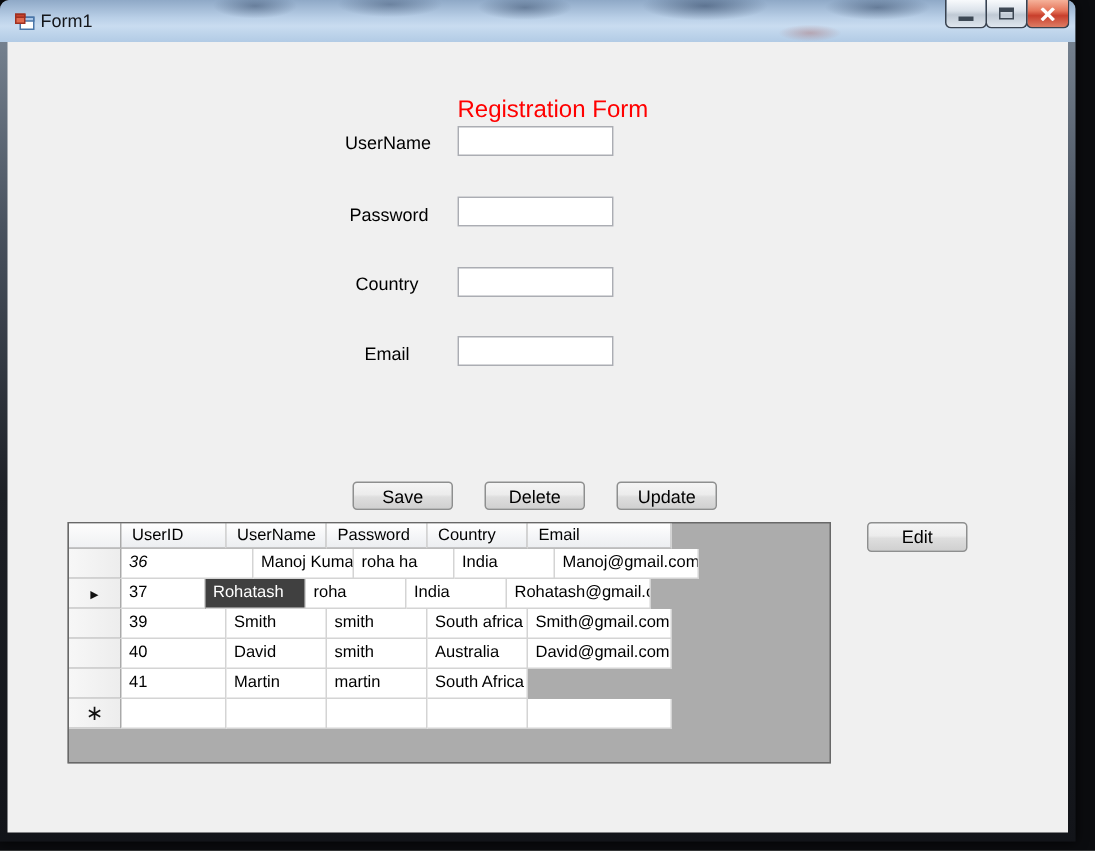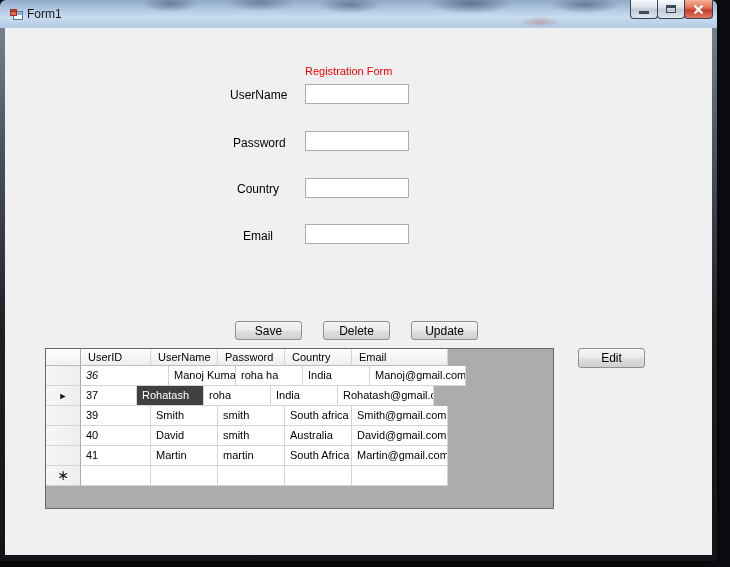--- a/index.html
+++ b/index.html
@@ -30,21 +30,21 @@
   .winbtn.std{background:linear-gradient(#f8fafc,#dbe2ea 40%,#bfc9d4 55%,#dfe6ee);}
   #btn-min{left:630px;width:28px;}
   #btn-max{left:657px;width:28px;}
   #btn-close{left:684px;width:29px;
      background:linear-gradient(#f5b29a,#e5755a 40%,#c83f2c 58%,#dd7c64);}
   .glyph-min{display:block;width:10px;height:3px;background:#3d4854;margin-top:6px;}
   .glyph-max{display:block;width:10px;height:8px;border:1px solid #3d4854;border-top:3px solid #3d4854;background:transparent;}
   
   #client{position:absolute;left:5px;top:28px;width:707px;height:527px;background:#f0f0f0;}
   .lbl{position:absolute;font-size:12px;color:#000;}
-  #form-heading{position:absolute;left:300px;top:37px;font-size:11px;}
+  #form-heading{position:absolute;left:300px;top:37px;font-size:16px;}
   .tb{position:absolute;left:300px;width:104px;height:20px;border:1px solid #abadb3;
       background:#fff;font-family:"Liberation Sans",sans-serif;font-size:12px;padding:1px 3px;outline:none;}
   .btn{position:absolute;width:67px;height:19px;font-family:"Liberation Sans",sans-serif;
        font-size:12px;color:#000;border:1px solid #8e8f8f;border-radius:3px;
        background:linear-gradient(#f5f5f5,#ececec 45%,#dedede 55%,#d0d0d0);padding:0;}
   #btn-save{left:230px;top:293px;}
   #btn-delete{left:318px;top:293px;}
   #btn-update{left:406px;top:293px;}
   #btn-edit{left:573px;top:320px;height:20px;}
   
@@ -153,21 +153,20 @@
               <div class="g-cell" style="width: 67px;">smith</div>
               <div class="g-cell" style="width: 67px;">Australia</div>
               <div class="g-cell" style="width: 96px;">David@gmail.com</div>
             </div>
             <div class="g-row">
               <div class="g-cell rowhead"></div>
               <div class="g-cell" style="width: 70px;">41</div>
               <div class="g-cell" style="width: 67px;">Martin</div>
               <div class="g-cell" style="width: 67px;">martin</div>
               <div class="g-cell" style="width: 67px;">South Africa</div>
-              <div class="g-cell" style="width: 96px;">Martin@gmail.com</div>
             </div>
             <div class="g-row">
               <div class="g-cell rowhead newmark">∗</div>
               <div class="g-cell" style="width: 70px;"></div>
               <div class="g-cell" style="width: 67px;"></div>
               <div class="g-cell" style="width: 67px;"></div>
               <div class="g-cell" style="width: 67px;"></div>
               <div class="g-cell" style="width: 96px;"></div>
             </div>
           </div>

